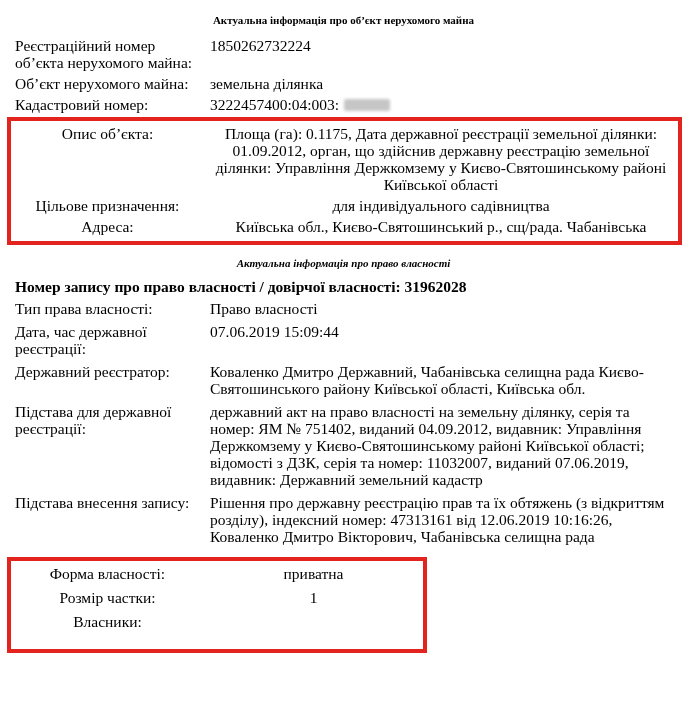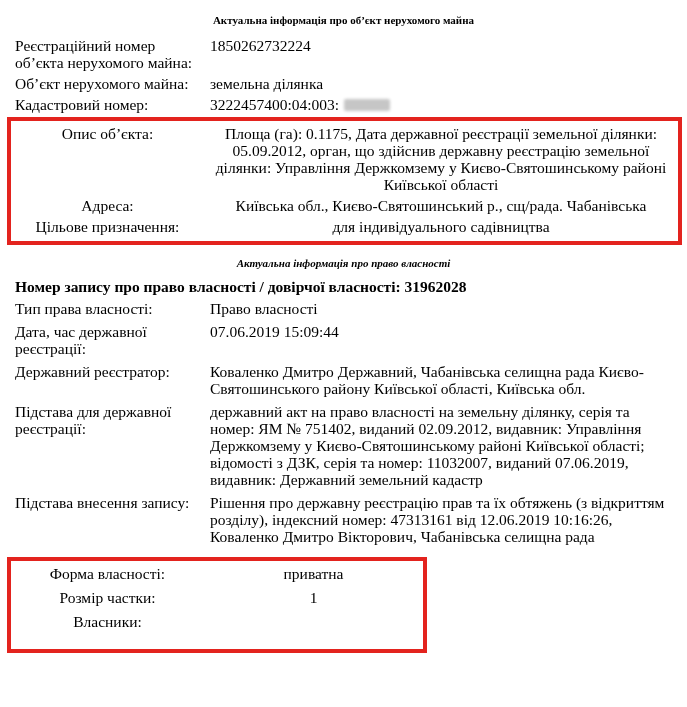--- a/index.html
+++ b/index.html
@@ -73,29 +73,29 @@
     <div class="row">
       <div class="lab">Кадастровий номер:</div>
       <div class="val">
         <span>3222457400:04:003:</span><span class="redact-blur"></span>
       </div>
     </div>
 
     <div class="redbox">
       <div class="row">
         <div class="lab">Опис об’єкта:</div>
-        <div class="val">Площа (га): 0.1175, Дата державної реєстрації земельної ділянки: 05.09.2012, орган, що здійснив державну реєстрацію земельної ділянки: Управління Держкомзему у Києво-Святошинському районі Київської області</div>
+        <div class="val">Площа (га): 0.1175, Дата державної реєстрації земельної ділянки: 01.09.2012, орган, що здійснив державну реєстрацію земельної ділянки: Управління Держкомзему у Києво-Святошинському районі Київської області</div>
+      </div>
+      <div class="row">
+        <div class="lab">Цільове призначення:</div>
+        <div class="val">для індивідуального садівництва</div>
       </div>
       <div class="row">
         <div class="lab">Адреса:</div>
         <div class="val">Київська обл., Києво-Святошинський р., сщ/рада. Чабанівська</div>
-      </div>
-      <div class="row">
-        <div class="lab">Цільове призначення:</div>
-        <div class="val">для індивідуального садівництва</div>
       </div>
     </div>
   </div>
 
   <div class="sec s2">
     <div class="section-title second">Актуальна інформація про право власності</div>
 
     <div class="record-heading">Номер запису про право власності / довірчої власності: 31962028</div>
 
     <div class="row">
@@ -108,21 +108,21 @@
       <div class="val">07.06.2019 15:09:44</div>
     </div>
 
     <div class="row">
       <div class="lab">Державний реєстратор:</div>
       <div class="val">Коваленко Дмитро Державний, Чабанівська селищна рада Києво-Святошинського району Київської області, Київська обл.</div>
     </div>
 
     <div class="row">
       <div class="lab">Підстава для державної реєстрації:</div>
-      <div class="val">державний акт на право власності на земельну ділянку, серія та номер: ЯМ № 751402, виданий 02.09.2012, видавник: Управління Держкомзему у Києво-Святошинському районі Київської області; відомості з ДЗК, серія та номер: 11032007, виданий 07.06.2019, видавник: Державний земельний кадастр</div>
+      <div class="val">державний акт на право власності на земельну ділянку, серія та номер: ЯМ № 751402, виданий 04.09.2012, видавник: Управління Держкомзему у Києво-Святошинському районі Київської області; відомості з ДЗК, серія та номер: 11032007, виданий 07.06.2019, видавник: Державний земельний кадастр</div>
     </div>
 
     <div class="row">
       <div class="lab">Підстава внесення запису:</div>
       <div class="val">
         <div>Рішення про державну реєстрацію прав та їх обтяжень (з відкриттям розділу), індексний номер: 47313161 від 12.06.2019 10:16:26, Коваленко Дмитро Вікторович, Чабанівська селищна рада</div>
         <div class="val-gap"></div>
       </div>
     </div>
 

